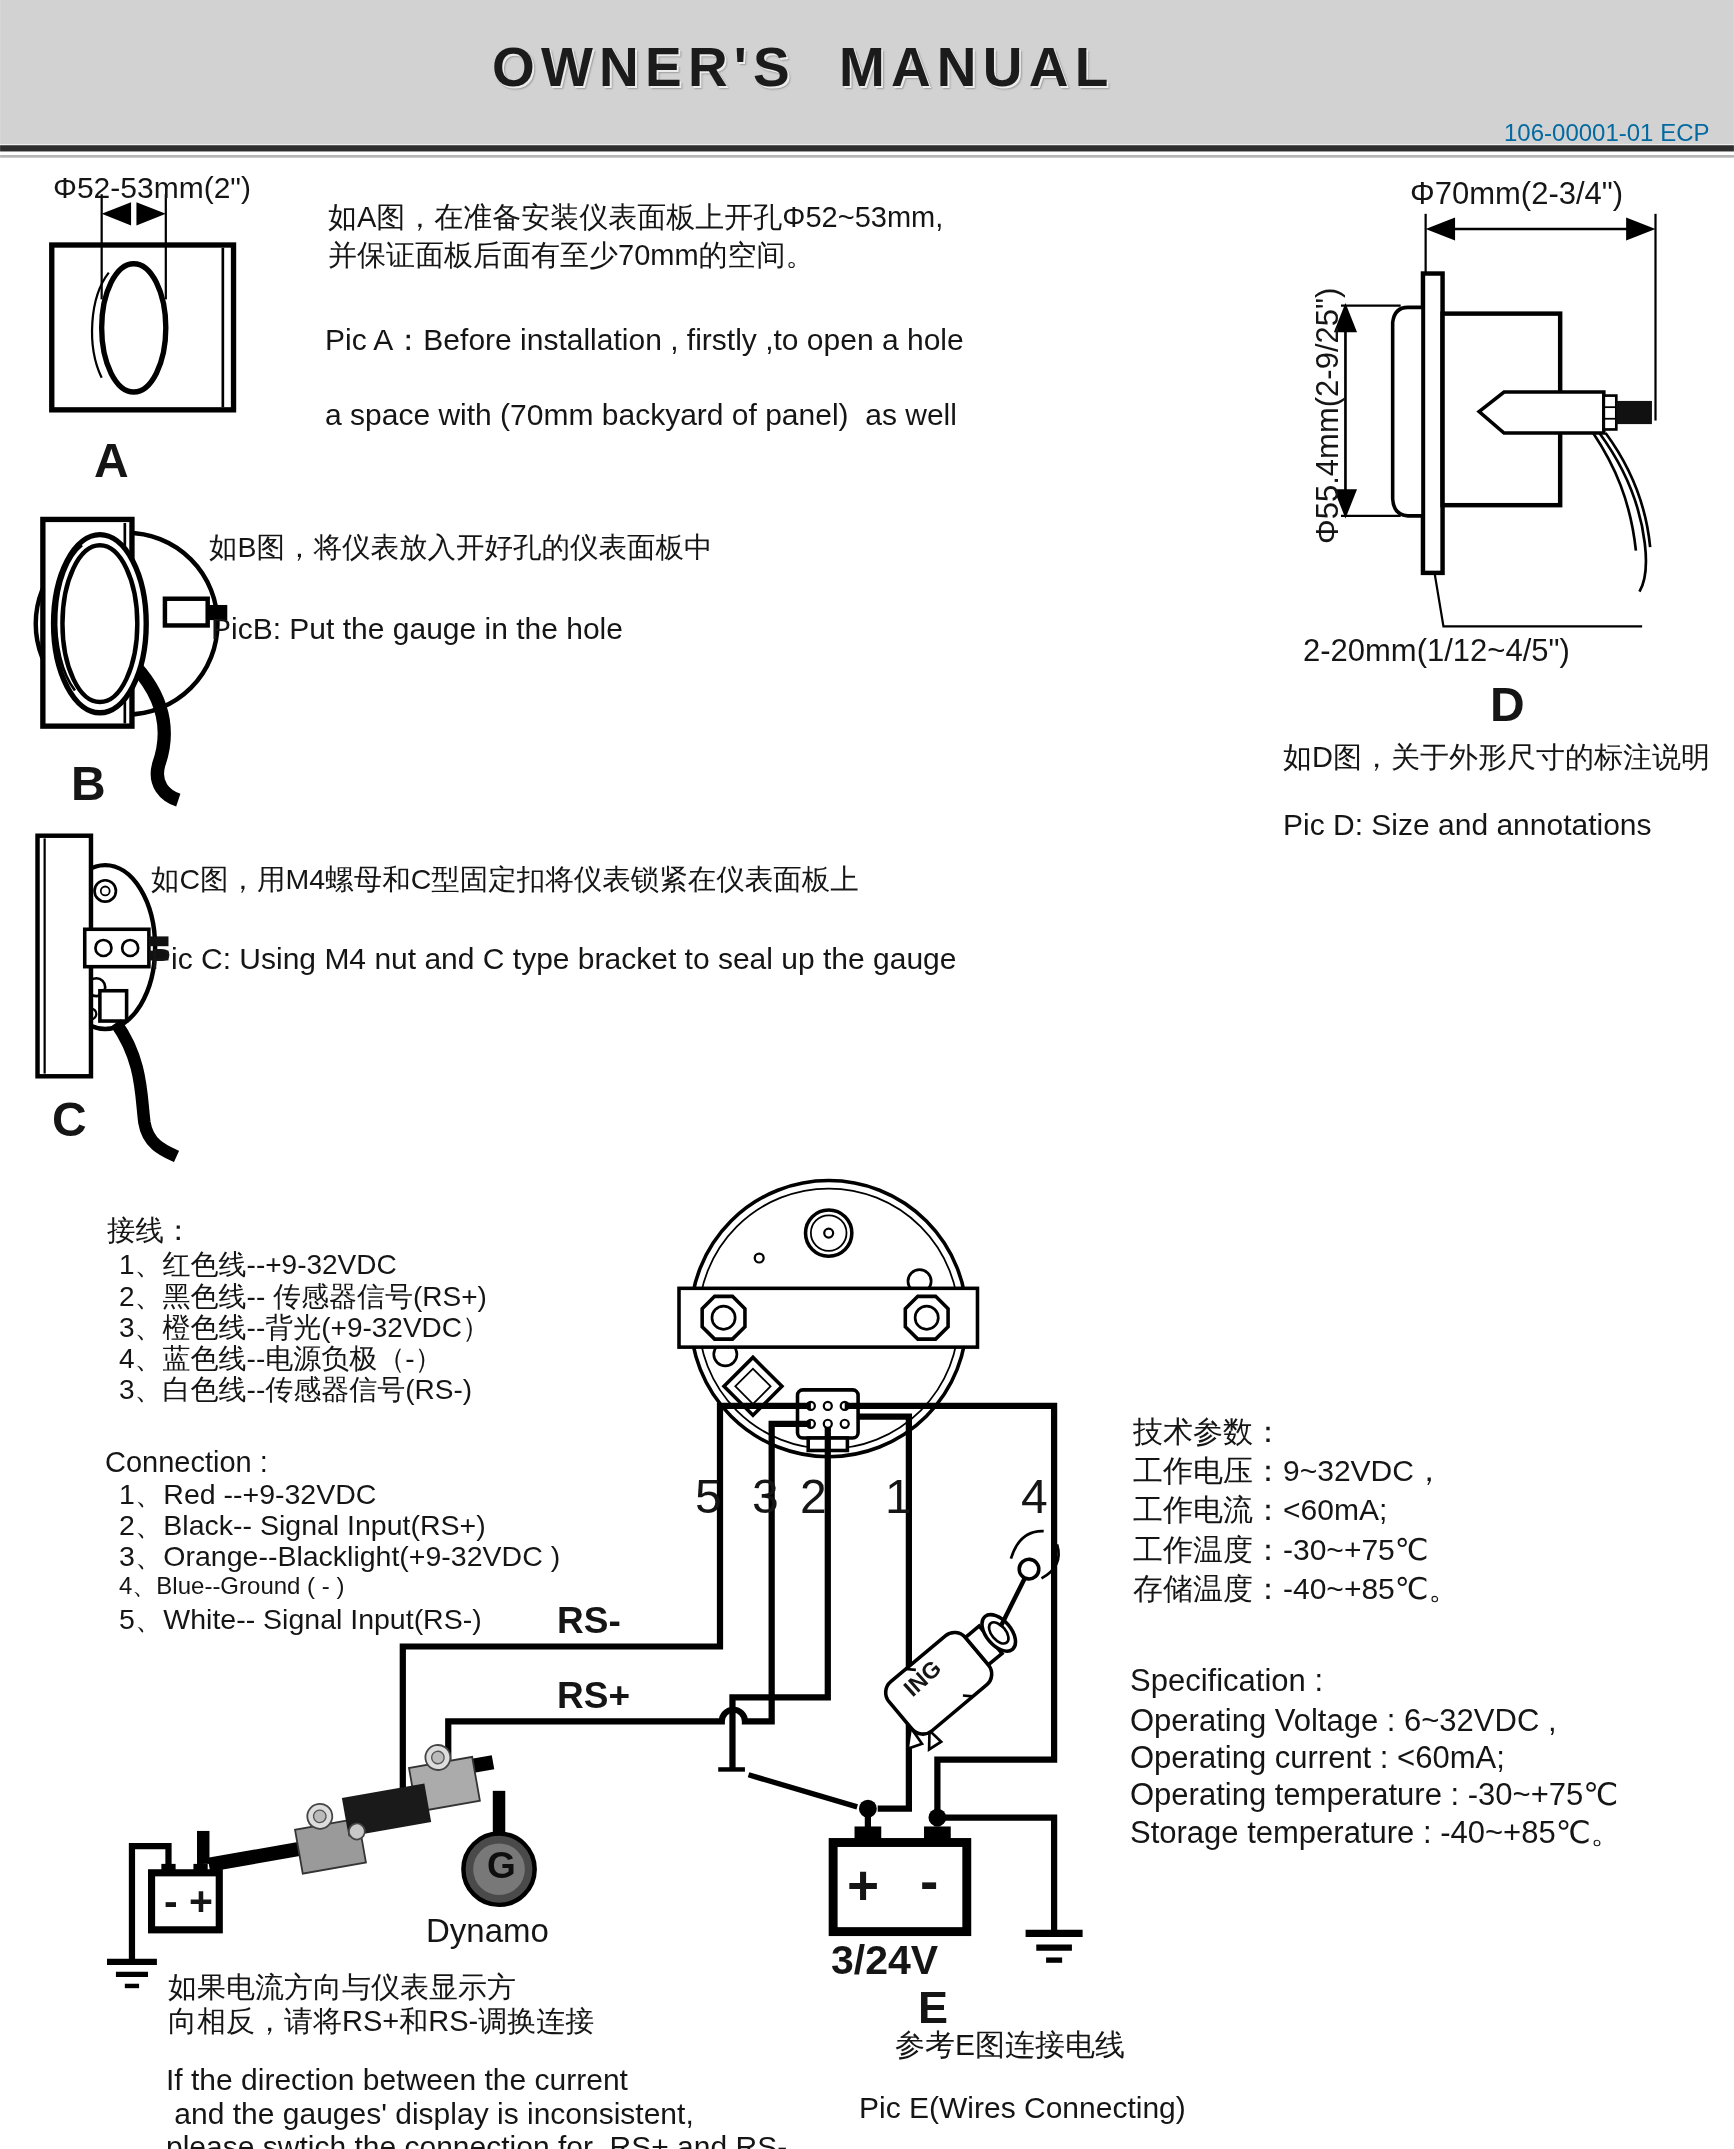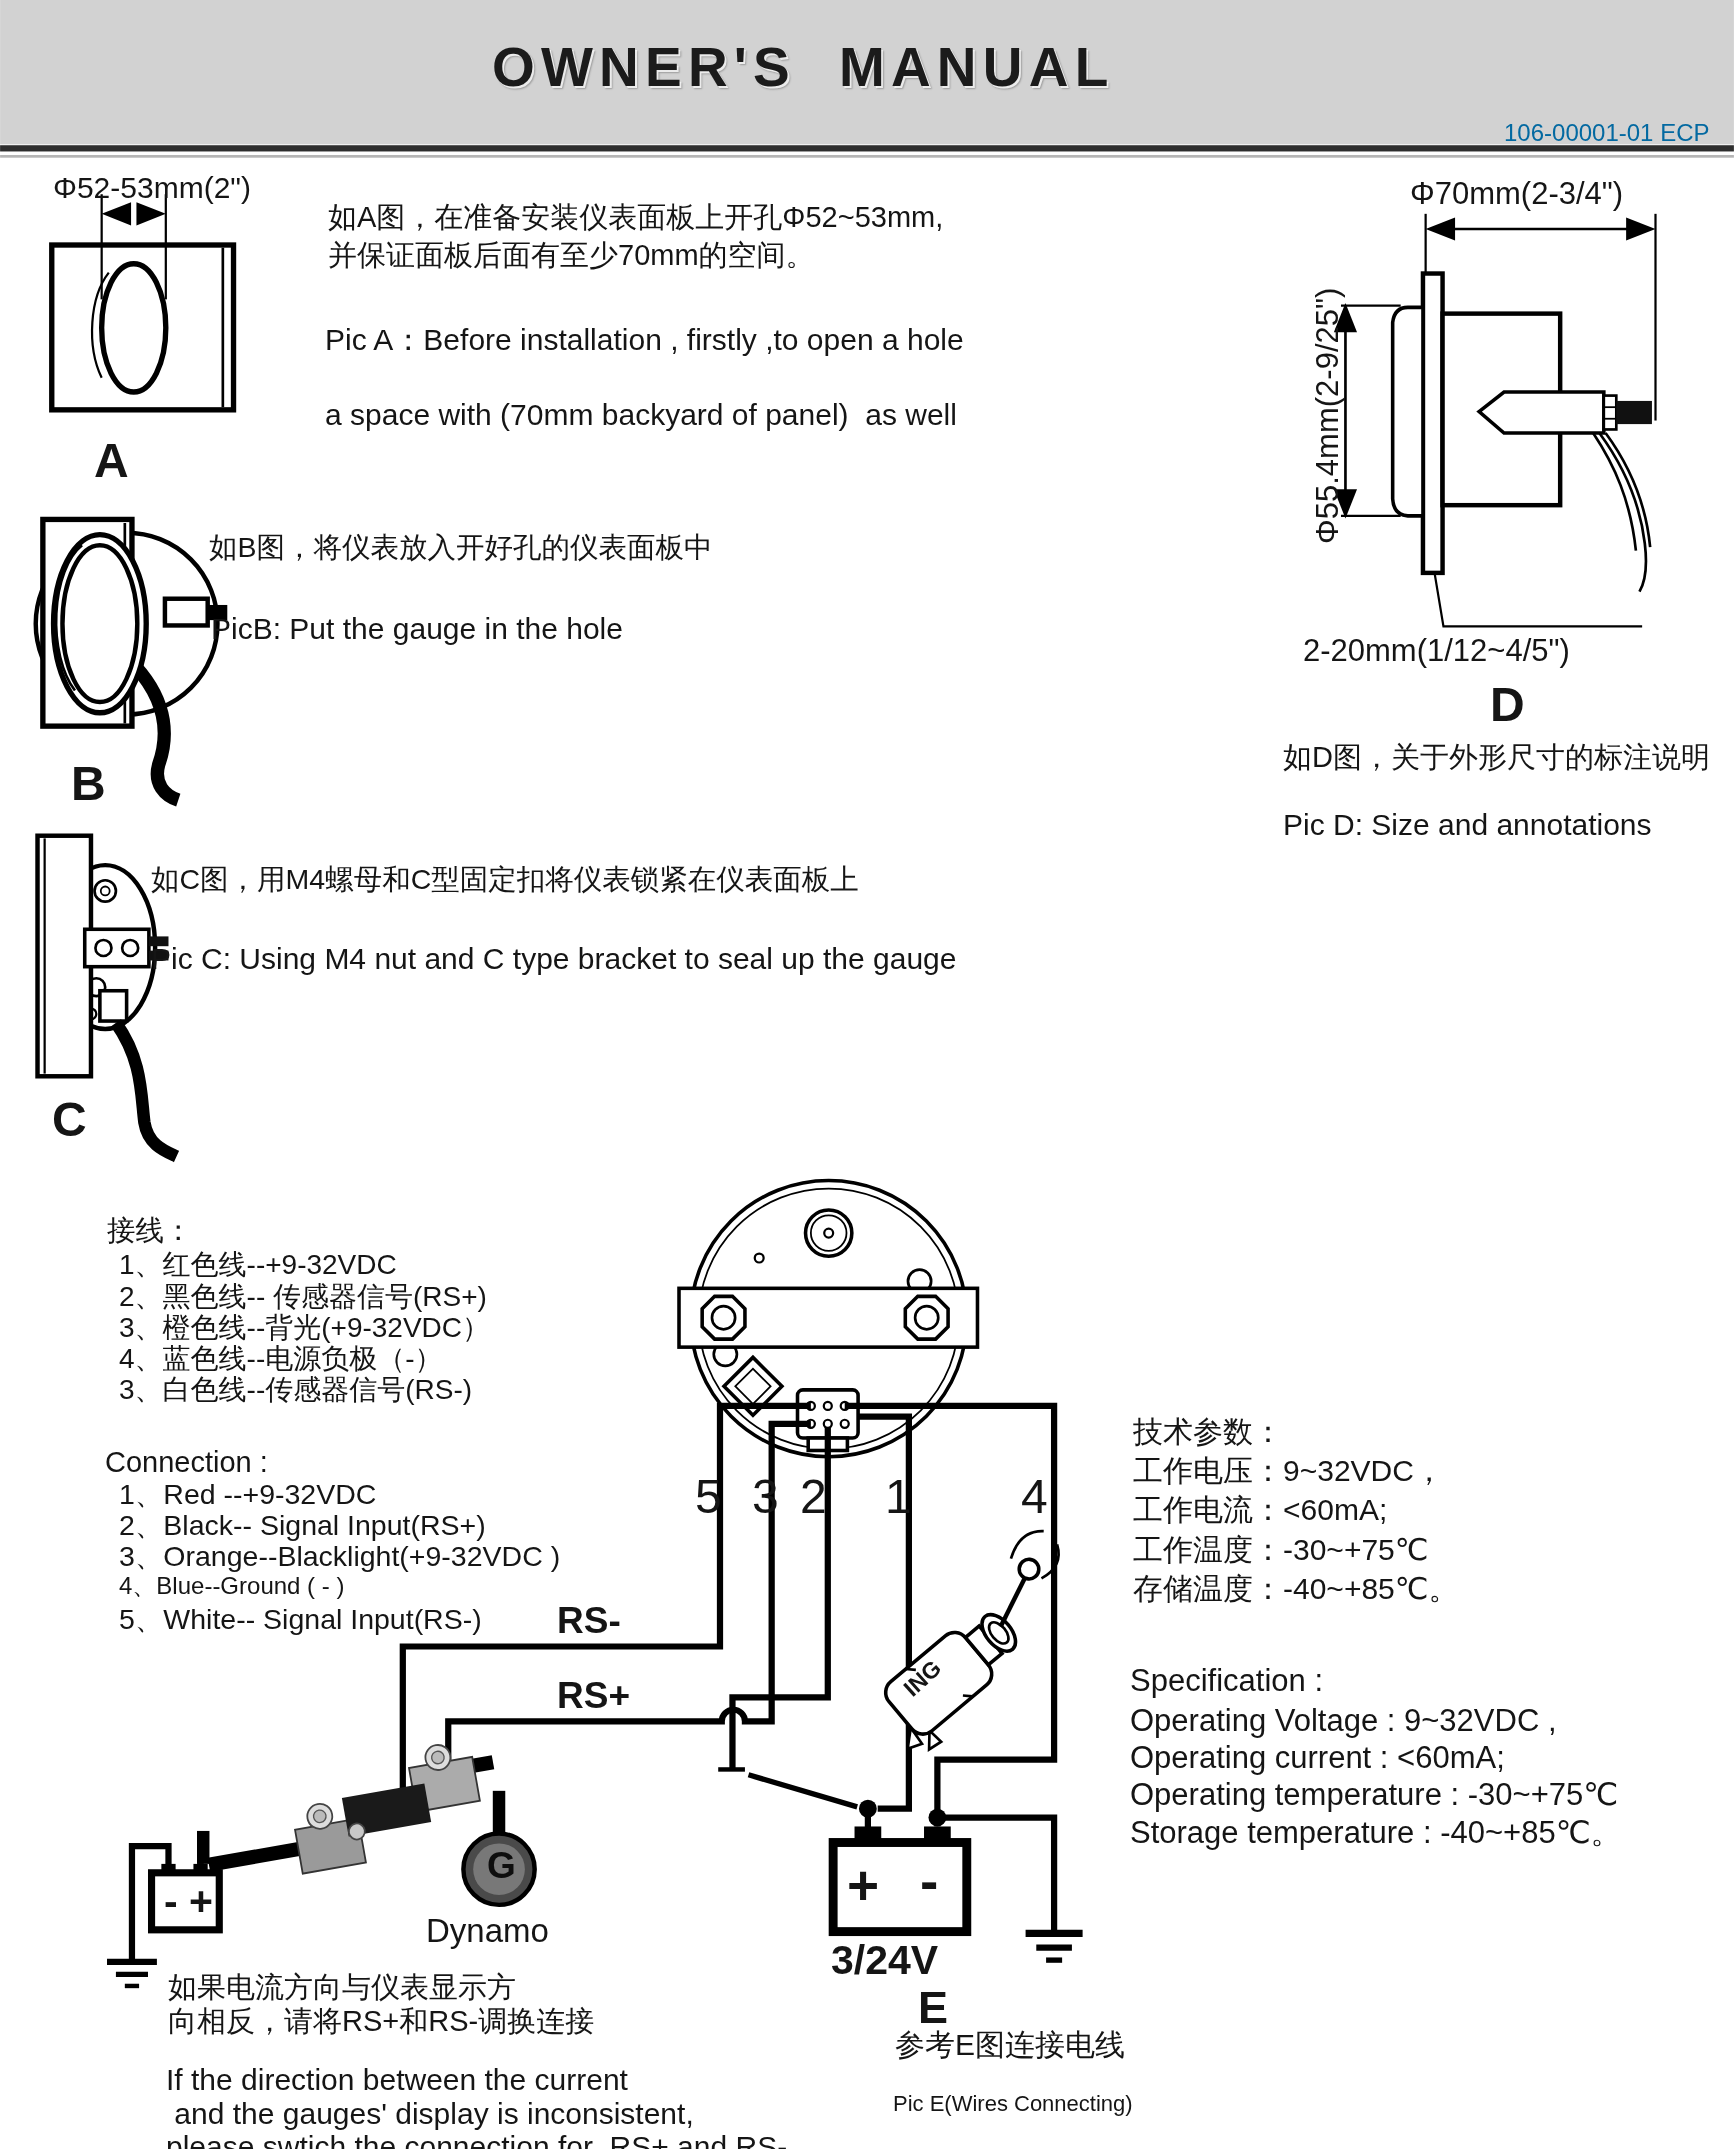--- a/index.html
+++ b/index.html
@@ -258,28 +258,28 @@
   <div class="t" style="left:831px;top:1937px;font-size:41px;font-weight:bold;">3/24V</div>
   <div class="t" style="left:918px;top:1982px;font-size:45px;font-weight:bold;">E</div>
 
   <div class="t cn" style="left:1133px;top:1415px;font-size:30px;">技术参数：</div>
   <div class="t cn" style="left:1133px;top:1454px;font-size:30px;">工作电压：9~32VDC，</div>
   <div class="t cn" style="left:1133px;top:1493px;font-size:30px;">工作电流：&lt;60mA;</div>
   <div class="t cn" style="left:1133px;top:1533px;font-size:30px;">工作温度：-30~+75℃</div>
   <div class="t cn" style="left:1133px;top:1572px;font-size:30px;">存储温度：-40~+85℃。</div>
 
   <div class="t en" style="left:1130px;top:1641px;font-size:31px;">Specification :</div>
-  <div class="t en" style="left:1130px;top:1681px;font-size:31px;">Operating Voltage : 9~32VDC ,</div>
+  <div class="t en" style="left:1130px;top:1681px;font-size:31px;">Operating Voltage : 6~32VDC ,</div>
   <div class="t en" style="left:1130px;top:1718px;font-size:31px;">Operating current : &lt;60mA;</div>
   <div class="t en" style="left:1130px;top:1755px;font-size:31px;">Operating temperature : -30~+75℃</div>
   <div class="t en" style="left:1130px;top:1793px;font-size:31px;">Storage temperature : -40~+85℃。</div>
 
   <div class="t cn" style="left:168px;top:1971px;">如果电流方向与仪表显示方</div>
   <div class="t cn" style="left:168px;top:2005px;">向相反，请将RS+和RS-调换连接</div>
   <div class="t en" style="left:166px;top:2041px;">If the direction between the current</div>
   <div class="t en" style="left:166px;top:2075px;"> and the gauges' display is inconsistent,</div>
   <div class="t en" style="left:166px;top:2108px;">please swtich the connection for  RS+ and RS-</div>
 
   <div class="t cn" style="left:895px;top:2028px;font-size:30px;">参考E图连接电线</div>
-  <div class="t en" style="left:893px;top:2069px;font-size:22px;">Pic E(Wires Connecting)</div>
+  <div class="t en" style="left:859px;top:2069px;font-size:30px;">Pic E(Wires Connecting)</div>
 
 </div>
 
 
 </body></html>

